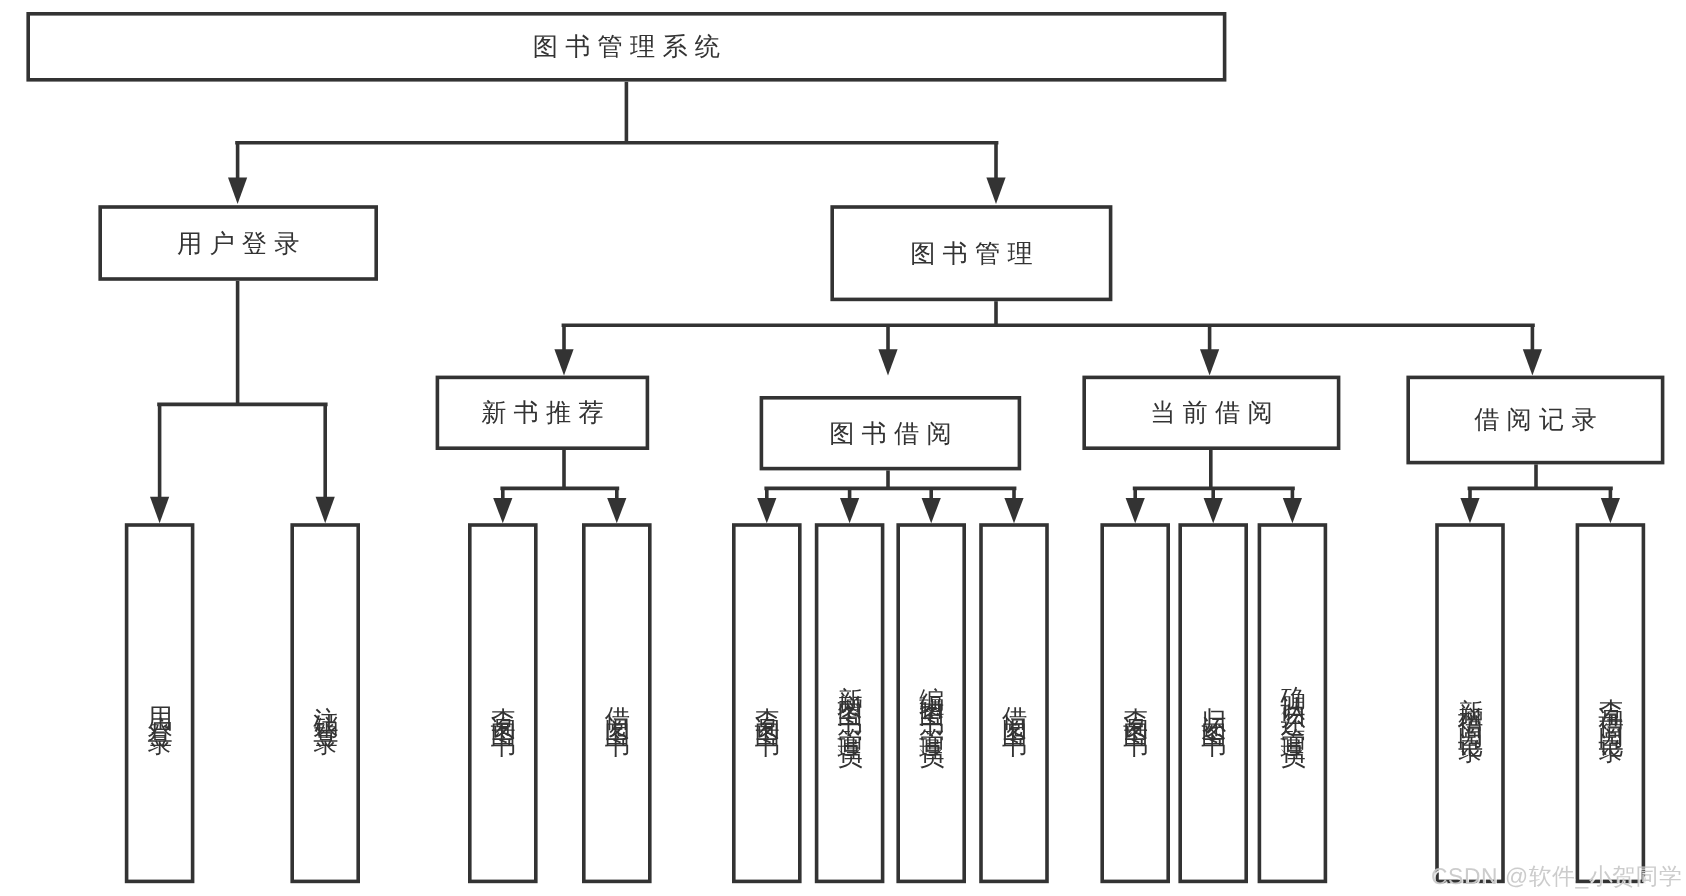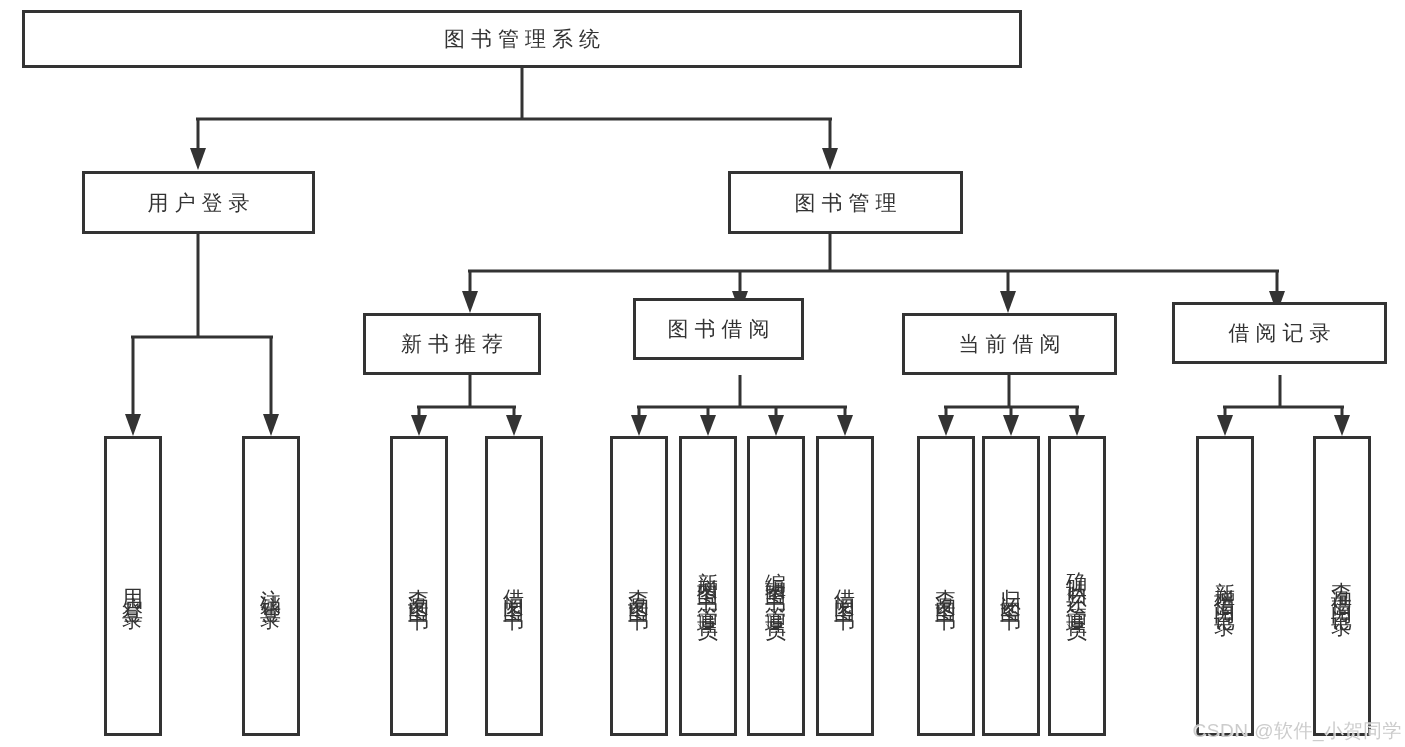--- a/index.html
+++ b/index.html
@@ -116,34 +116,34 @@
     </g>
   </svg>
 
   <div class="box hbox" style="left:22px;top:10px;width:1000px;height:58px">
     <span>图书管理系统</span>
   </div>
 
   <div class="box hbox" style="left:82px;top:171px;width:233px;height:63px">
     <span>用户登录</span>
   </div>
-  <div class="box hbox" style="left:728px;top:171px;width:235px;height:63px">
+  <div class="box hbox" style="left:692px;top:171px;width:235px;height:80px">
     <span>图书管理</span>
   </div>
 
   <div class="box hbox" style="left:363px;top:313px;width:178px;height:62px">
     <span>新书推荐</span>
   </div>
-  <div class="box hbox" style="left:633px;top:298px;width:171px;height:62px">
+  <div class="box hbox" style="left:633px;top:330px;width:218px;height:62px">
     <span>图书借阅</span>
   </div>
   <div class="box hbox" style="left:902px;top:313px;width:215px;height:62px">
     <span>当前借阅</span>
   </div>
-  <div class="box hbox" style="left:1172px;top:302px;width:215px;height:62px">
+  <div class="box hbox" style="left:1172px;top:313px;width:215px;height:74px">
     <span>借阅记录</span>
   </div>
 
   <div class="box vbox" style="left:104px">
     <span class="vtext">用户登录</span>
   </div>
   <div class="box vbox" style="left:242px">
     <span class="vtext">注销登录</span>
   </div>
 

